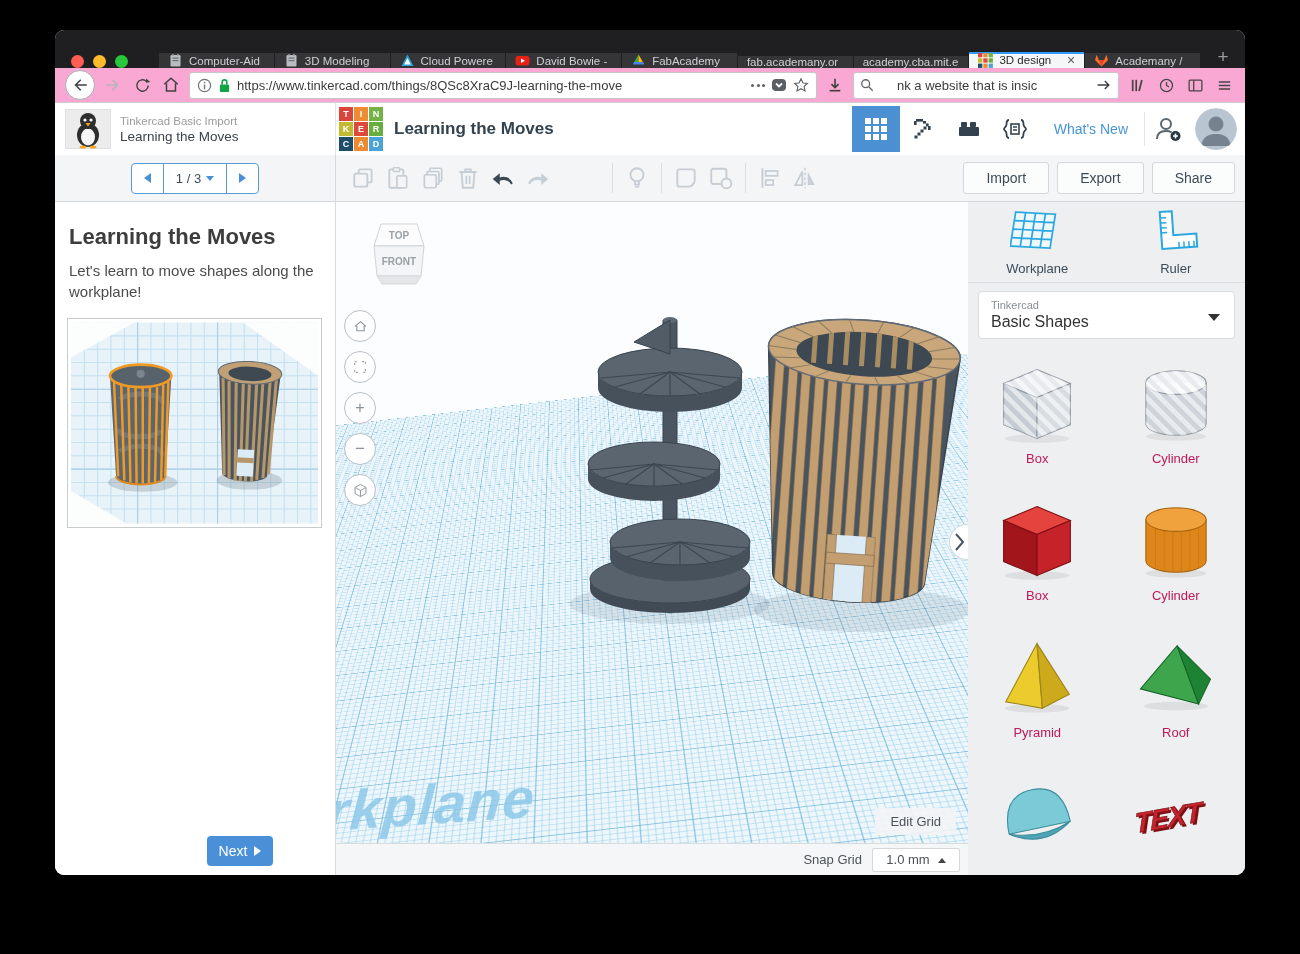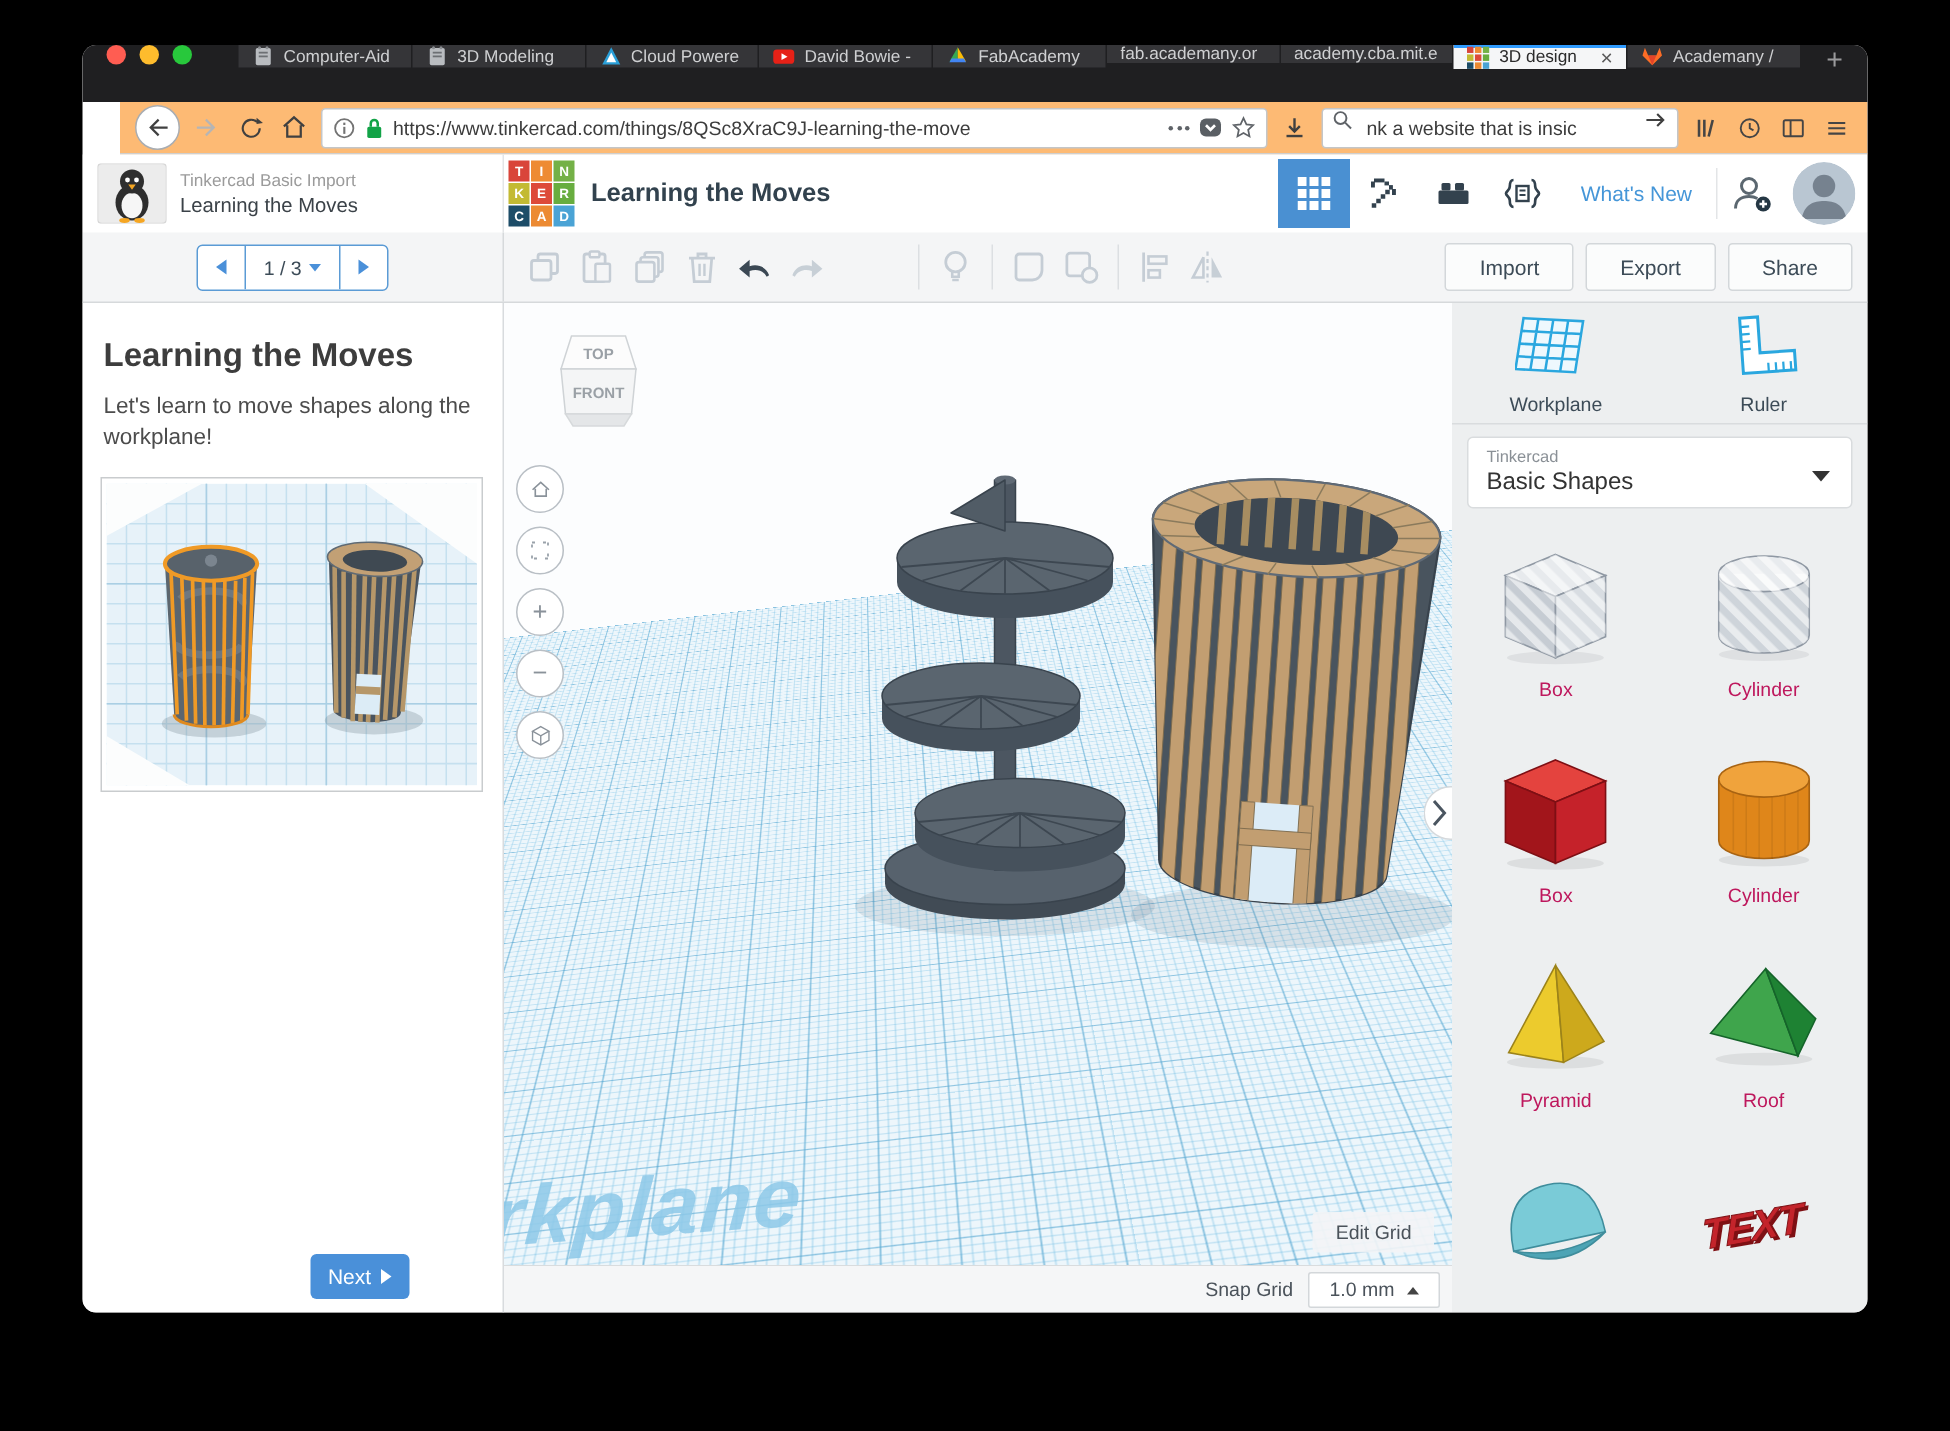--- a/index.html
+++ b/index.html
@@ -1,38 +1,38 @@
 <!DOCTYPE html>
 <html><head>
 <meta charset="utf-8">
 <style>
   * { box-sizing: border-box; margin: 0; padding: 0; }
   html,body { width:1300px; height:954px; background:#000; font-family:"Liberation Sans", sans-serif; }
   .screen { position:relative; width:1300px; height:954px; background:#000; overflow:hidden; }
   .window { position:absolute; left:55px; top:30px; width:1190px; height:845px; border-radius:9px; overflow:hidden; background:#fff; display:flex; flex-direction:column; }
 
   
-  .tabbar { height:38px; background:#1f1f21; display:flex; align-items:flex-start; flex:0 0 38px; }
+  .tabbar { height:38px; background:#1f1f21; display:flex; align-items:flex-end; flex:0 0 38px; }
   .traffic { width:104px; display:flex; align-items:center; gap:9px; padding-left:16px; flex:0 0 104px; }
   .tl { width:13px; height:13px; border-radius:50%; }
   .tl.r{background:#ff5d52}.tl.y{background:#febc2d}.tl.g{background:#28c83c}
   .tab { flex:1 1 0; min-width:0; display:flex; align-items:center; gap:6px; padding:0 9px; background:#353538; margin-right:1px; color:#cfd0d2; font-size:11.5px; white-space:nowrap; overflow:hidden; }
   .tab.active { background:#f5f6f7; color:#2b2b2b; box-shadow: inset 0 2px 0 #2f9bff; }
   .tab .tlabel { overflow:hidden; flex:1 1 auto; }
   .tab .close { font-size:14px; color:#5a5a5a; flex:0 0 auto; }
   .newtab { flex:0 0 44px; display:flex; align-items:center; justify-content:center; color:#9a9a9c; font-size:19px; }
   .fav { flex:0 0 15px; width:15px; height:15px; }
 
   
-  .navbar { height:35px; flex:0 0 35px; background:#fdba74; border-bottom:1px solid #cfcfcf; display:flex; align-items:center; padding:0 10px; gap:7px;margin-left:25px; }
+  .navbar { height:35px; flex:0 0 35px; background:#f9a8d4; border-bottom:1px solid #cfcfcf; display:flex; align-items:center; padding:0 10px; gap:7px; }
   .circle-btn { width:30px; height:30px; border-radius:50%; background:#fff; border:1px solid #a9adb2; display:flex; align-items:center; justify-content:center; flex:0 0 30px; }
   .nav-ic { width:22px; height:22px; display:flex; align-items:center; justify-content:center; flex:0 0 22px; }
   .urlbox { flex:1 1 auto; height:27px; background:#fff; border:1px solid #c4c6c8; border-radius:3px; display:flex; align-items:center; padding:0 7px; gap:6px; min-width:0; }
   .urlbox input { border:none; outline:none; flex:1 1 auto; min-width:0; font-size:13px; color:#3c3c3c; font-family:"Liberation Sans",sans-serif; background:transparent; }
-  .searchbox { flex:0 0 196px; height:27px; background:#fff; border:1px solid #c4c6c8; border-radius:3px; display:flex; padding:0 6px; gap:9px; }
+  .searchbox { flex:0 0 196px; height:27px; background:#fff; border:1px solid #c4c6c8; border-radius:3px; display:flex; align-items:center; padding:0 6px; gap:23px; }
   .searchbox input { border:none; outline:none; flex:1 1 auto; min-width:0; font-size:13px; color:#3c3c3c; font-family:"Liberation Sans",sans-serif; background:transparent; }
   .dots { display:flex; gap:2.5px; }
   .dots i { width:3px; height:3px; border-radius:50%; background:#5f6368; }
 
   
   .appheader { height:52px; flex:0 0 52px; background:#fff; display:flex; align-items:center; }
   .ah-left { width:281px; flex:0 0 281px; height:100%; border-right:1px solid #e3e5e7; display:flex; align-items:center; gap:9px; padding:0 10px; }
   .crumb-sm { font-size:11.5px; color:#9b9b9b; }
   .crumb-lg { font-size:13.5px; color:#3b4248; margin-top:2px; }
   .logo { display:grid; grid-template-columns:repeat(3,14px); grid-template-rows:repeat(3,14px); gap:1px; margin-left:3px; flex:0 0 auto; }

